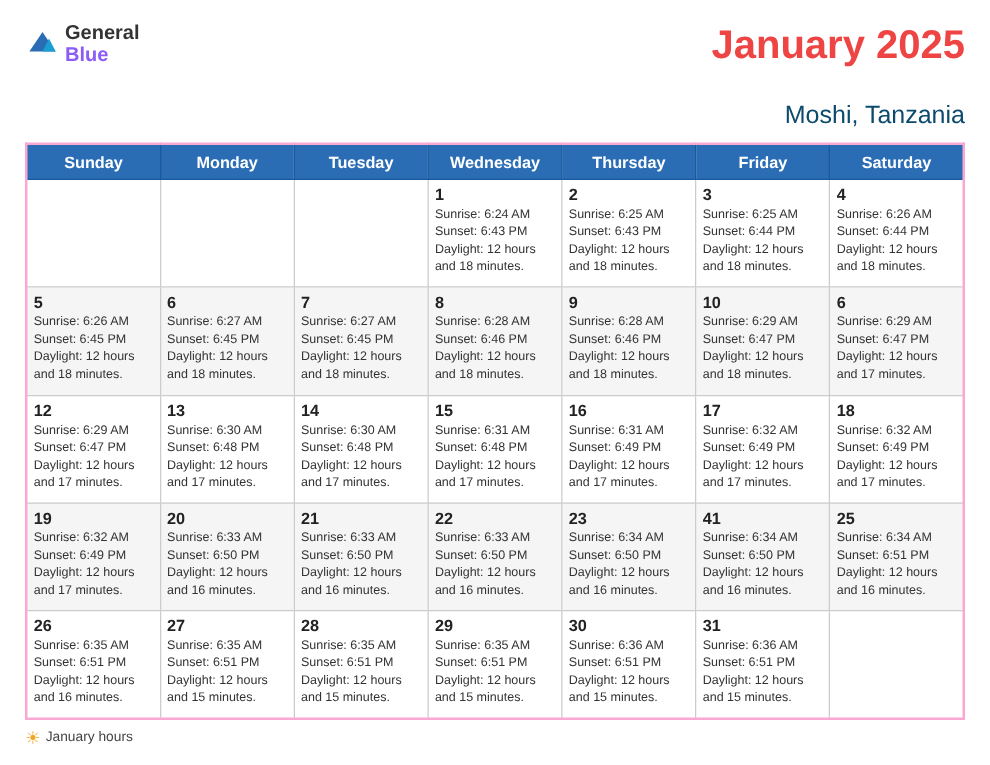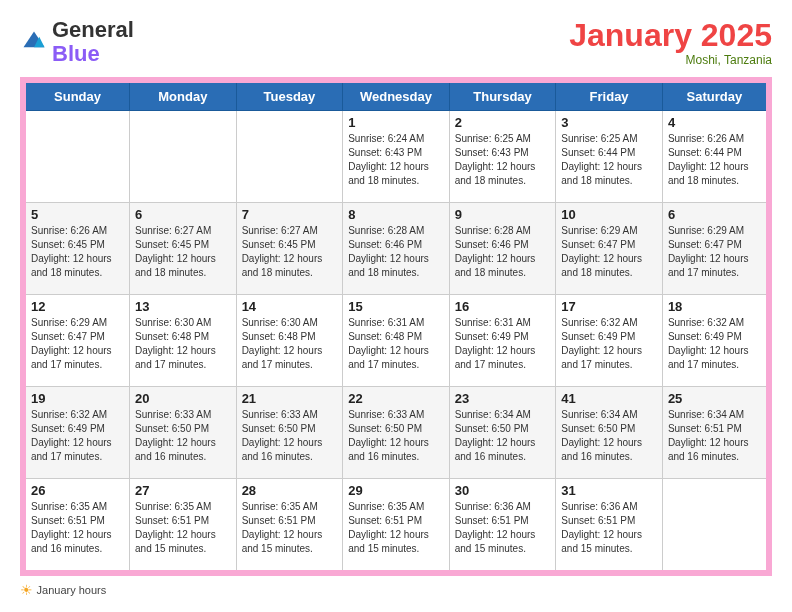--- a/index.html
+++ b/index.html
@@ -22,46 +22,47 @@
       justify-content: space-between;
       align-items: flex-start;
       margin-bottom: 10px;
     }
     .logo {
       display: flex;
       align-items: center;
       gap: 4px;
     }
     .logo-text {
-      font-size: 22px;
+      font-size: 16px;
       font-weight: bold;
       line-height: 1.1;
     }
     .logo-general { color: #333; }
     .logo-blue { color: #8b5cf6; }
     .logo-icon {
       width: 28px;
       height: 28px;
     }
     .title-block {
       text-align: right;
     }
     .month-title {
       font-size: 32px;
       font-weight: bold;
       color: #ef4444;
       line-height: 1.1;
     }
     .location-title {
-      font-size: 12px;
-      color: #4d7c0f;
+      font-size: 20px;
+      color: #0c4a6e;
+      margin-top: 28px;
     }
     .calendar {
       flex: 1;
-      border: 6px solid #f9a8d4;
+      border: 2px solid #f9a8d4;
       border-collapse: collapse;
       width: 100%;
       table-layout: fixed;
       padding-left: 48px;
     }
     .calendar th {
       background: #2a6db5;
       color: #fff;
       text-align: center;
       padding: 6px 2px;

